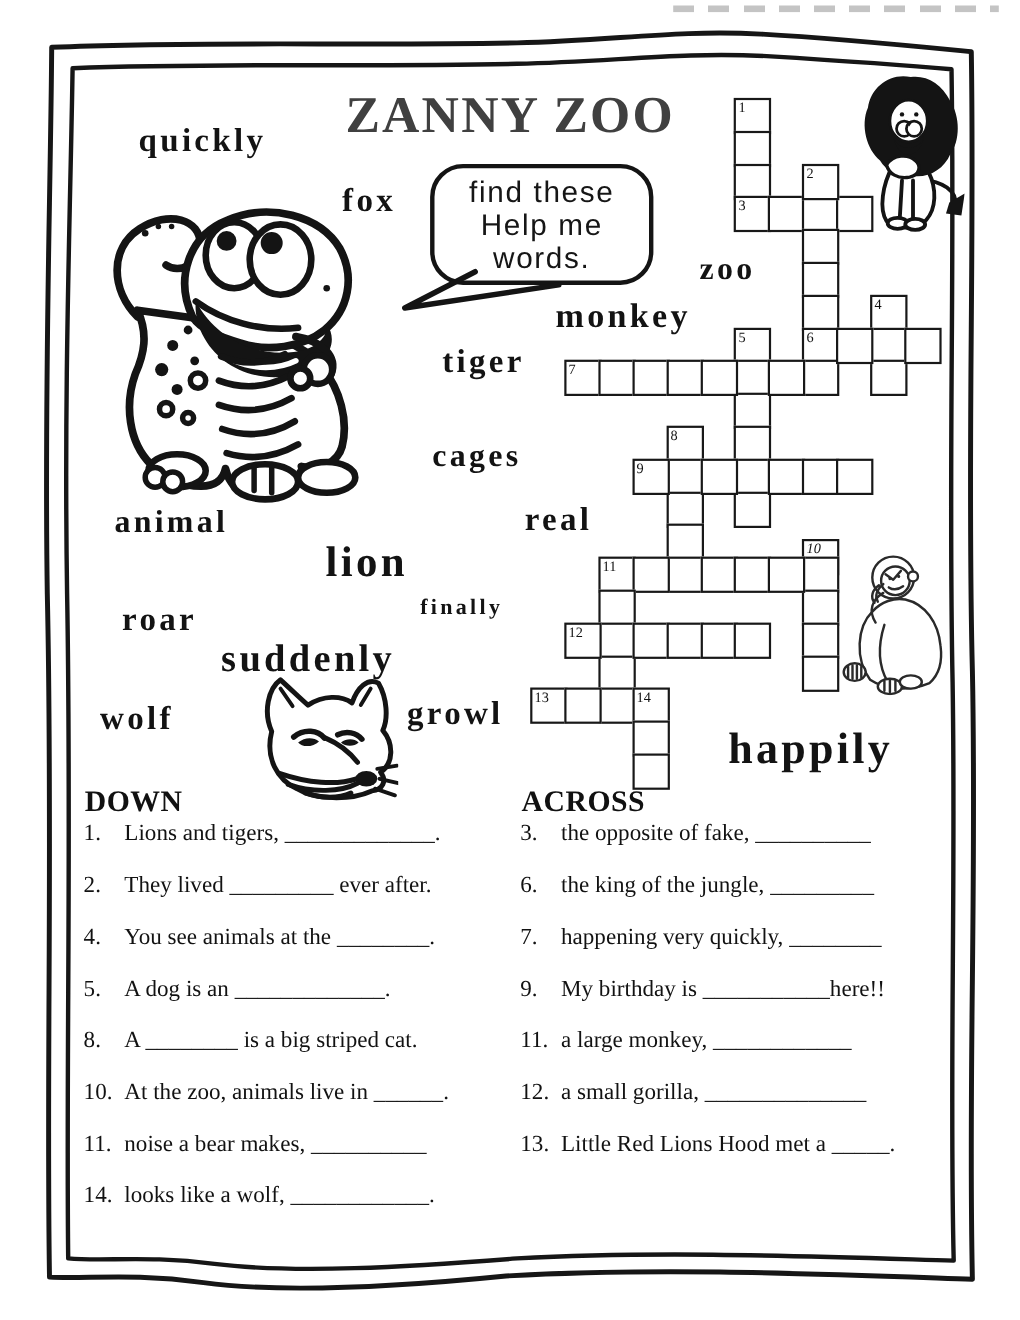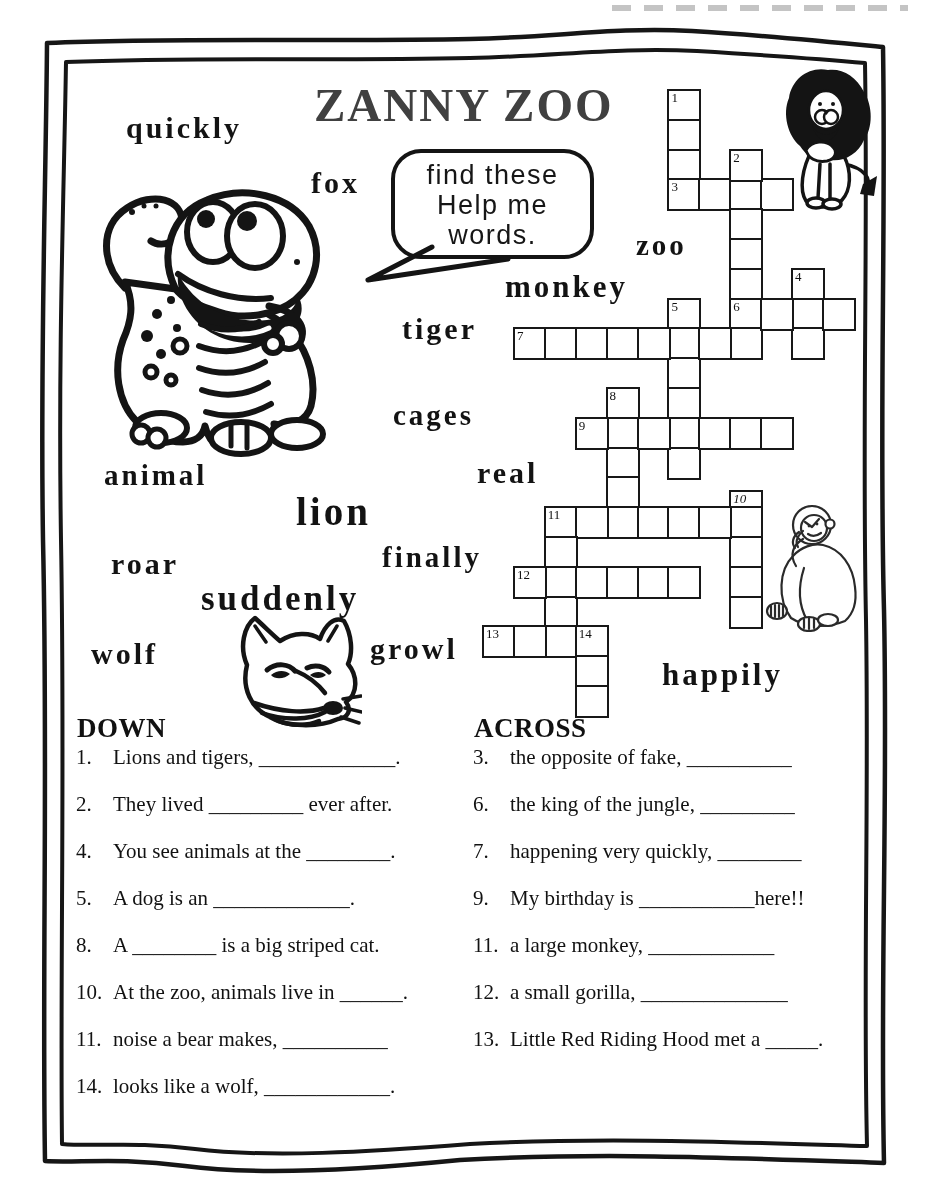--- a/index.html
+++ b/index.html
@@ -62,25 +62,25 @@
       <span class="word" style="left: 126px; top: 111px; font-size: 30px;">quickly</span>
       <span class="word" style="left: 311px; top: 166px; font-size: 30px;">fox</span>
       <span class="word" style="left: 636px; top: 229px; font-size: 29px;">zoo</span>
       <span class="word" style="left: 505px; top: 269px; font-size: 31px; text-align: right;">monkey</span>
       <span class="word" style="left: 402px; top: 312px; font-size: 30px;">tiger</span>
       <span class="word" style="left: 393px; top: 399px; font-size: 29px;">cages</span>
       <span class="word" style="left: 477px; top: 456px; font-size: 30px;">real</span>
       <span class="word" style="left: 104px; top: 459px; font-size: 29px;">animal</span>
       <span class="word" style="left: 281px; top: 489px; font-size: 39px; margin-left: 15px;">lion</span>
       <span class="word" style="left: 111px; top: 547px; font-size: 30px;">roar</span>
-      <span class="word" style="left: 382px; top: 541px; font-size: 29px;">finally</span>
+      <span class="word" style="left: 382px; top: 541px; font-size: 20px;">finally</span>
       <span class="word" style="left: 201px; top: 579px; font-size: 35px;">suddenly</span>
       <span class="word" style="left: 91px; top: 637px; font-size: 30px;">wolf</span>
       <span class="word" style="left: 370px; top: 632px; font-size: 30px;">growl</span>
-      <span class="word" style="left: 662px; top: 657px; font-size: 31px;">happily</span>
+      <span class="word" style="left: 662px; top: 657px; font-size: 40px;">happily</span>
     </div>
 
   <div class="bubble">
     <div>find these</div>
     <div>Help me</div>
     <div>words.</div>
   </div>
   <svg class="abs" width="927" height="1200" viewBox="0 0 927 1200" style="left:0;top:0;z-index:5;pointer-events:none;">
     <path d="M 432,247 L 368,280 L 508,259" fill="none" stroke="#141414" stroke-width="5" stroke-linecap="round" stroke-linejoin="round"></path>
   </svg>
@@ -336,17 +336,17 @@
       <div class="clue">
         <span class="cnum">11.</span>
         <span class="ctxt">a large monkey, ____________</span>
       </div>
       <div class="clue">
         <span class="cnum">12.</span>
         <span class="ctxt">a small gorilla, ______________</span>
       </div>
       <div class="clue">
         <span class="cnum">13.</span>
-        <span class="ctxt">Little Red Riding Hood met a _____.</span>
+        <span class="ctxt">Little Red Lions Hood met a _____.</span>
       </div>
     </div>
 
 </div>
 
 </body></html>

